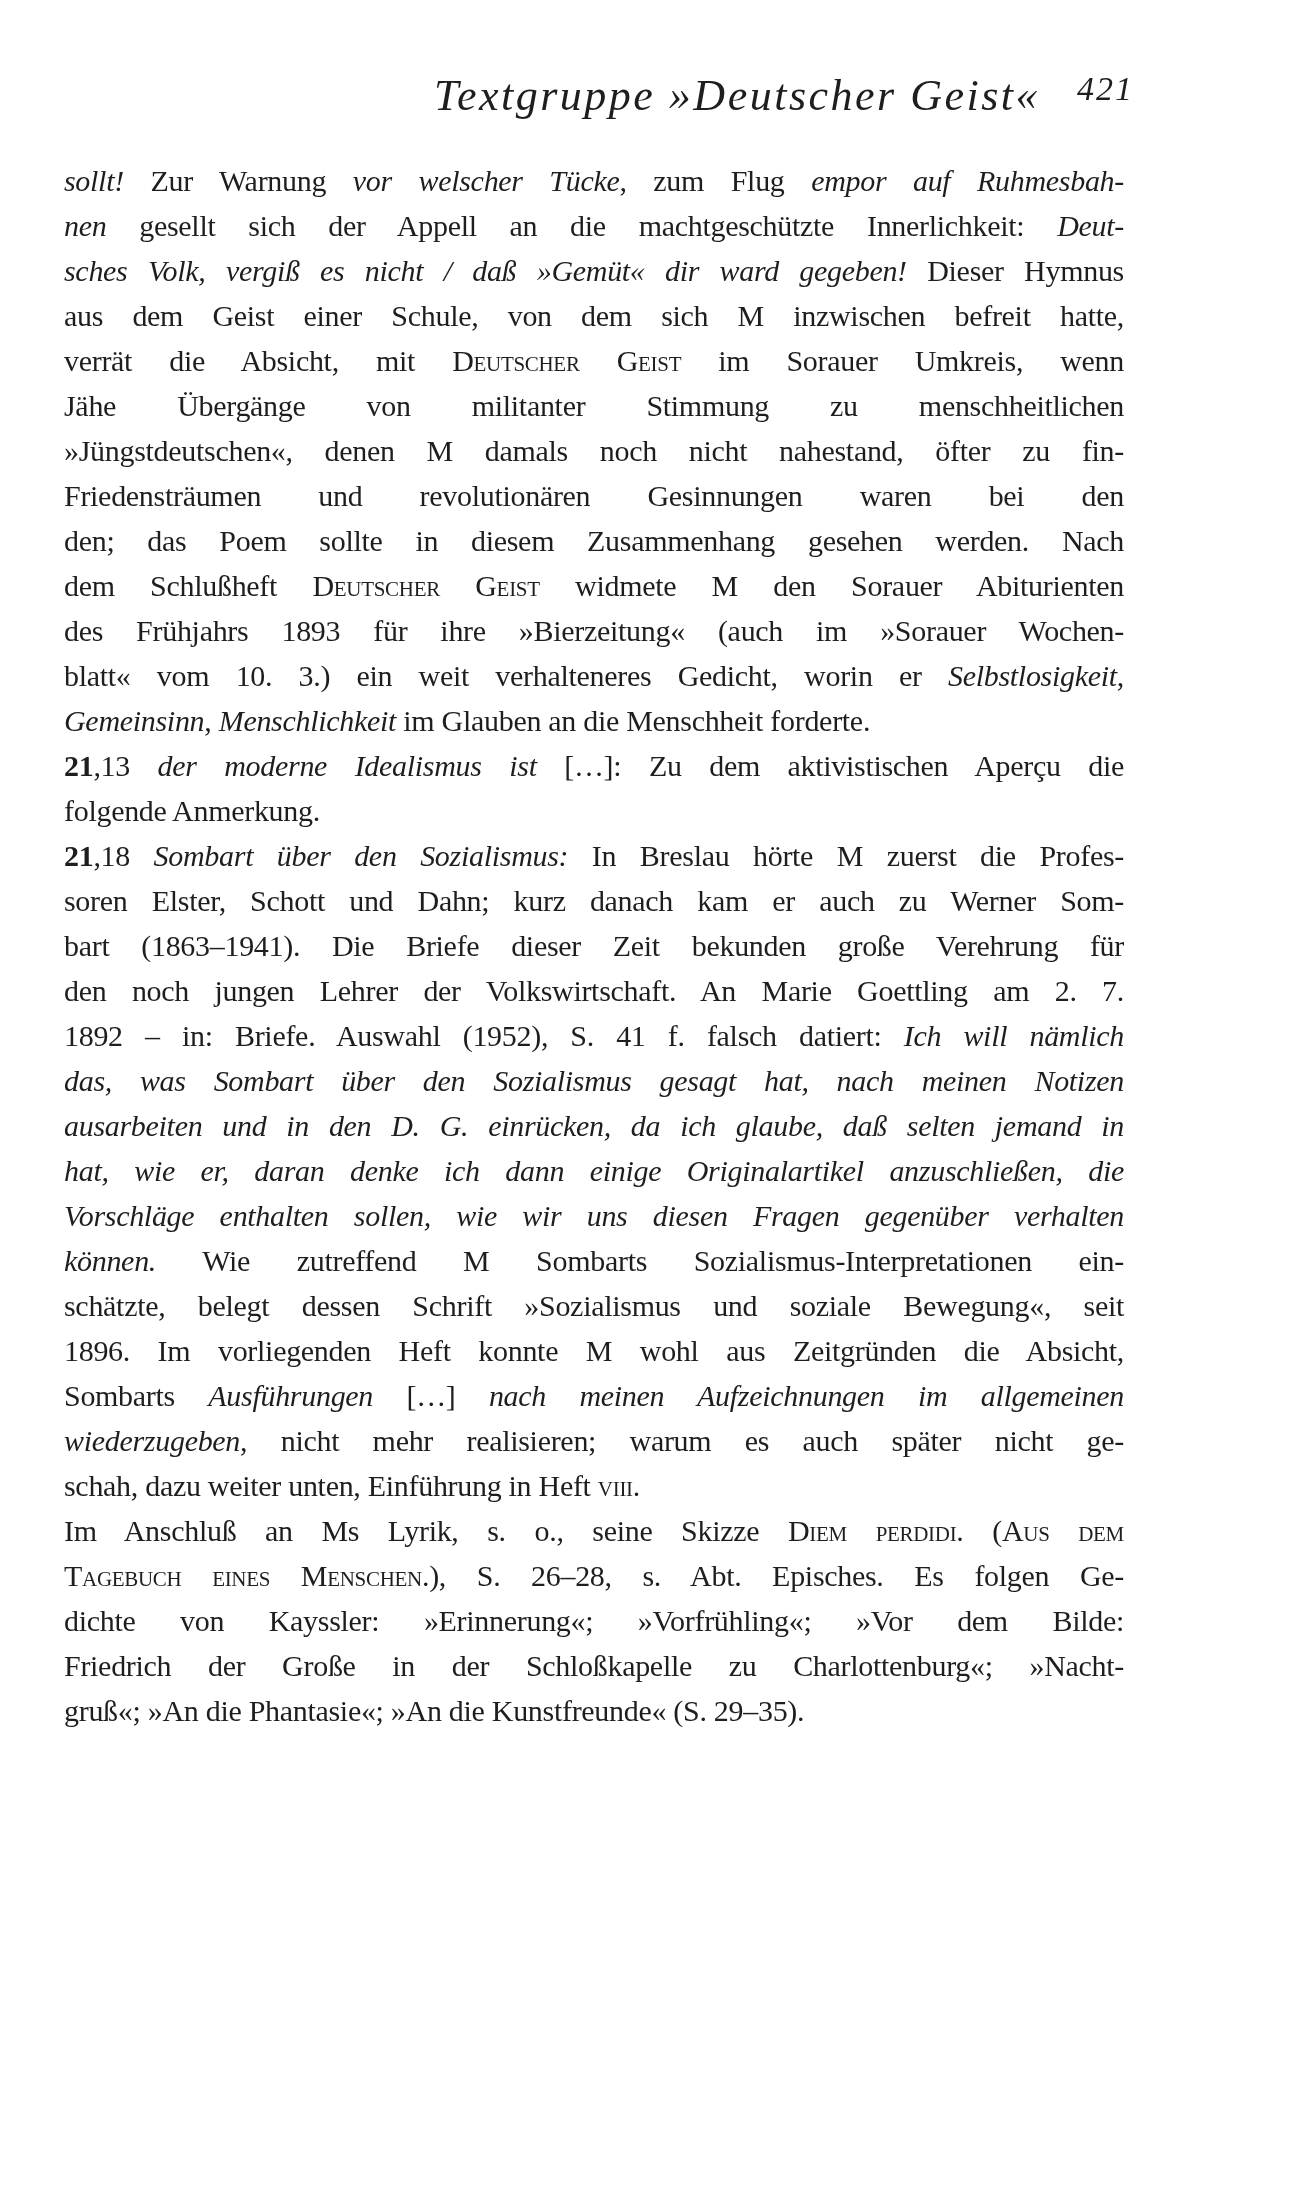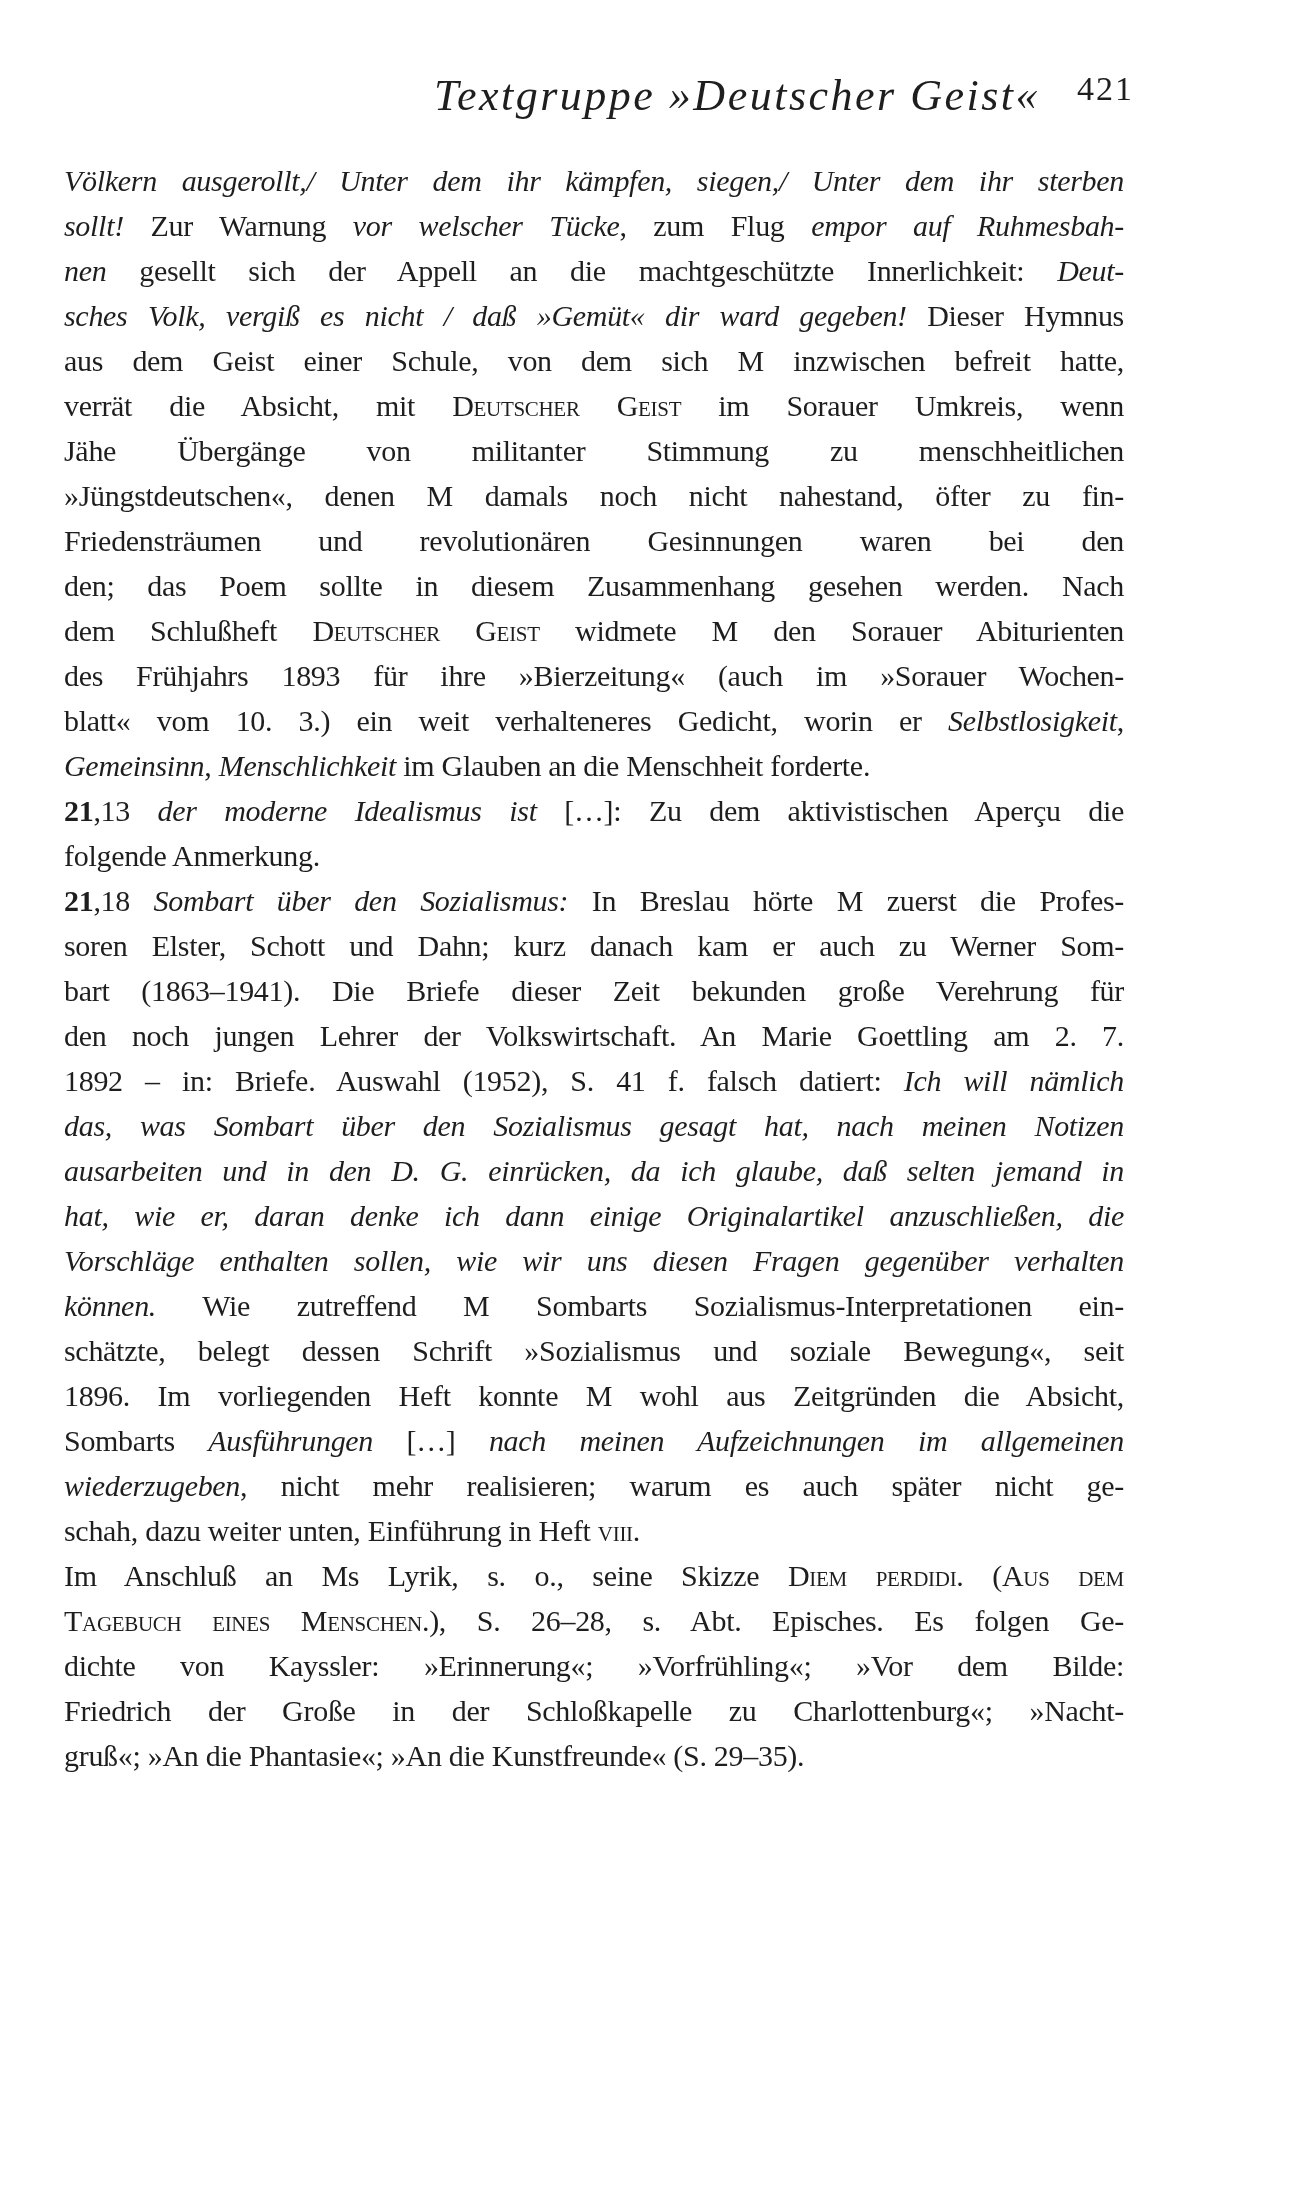--- a/index.html
+++ b/index.html
@@ -1,36 +1,35 @@
 <!DOCTYPE html>
 <html><head>
 <meta charset="utf-8">
 <style>
   html, body { margin: 0; padding: 0; background: #ffffff; }
   body { width: 1309px; height: 2209px; position: relative; overflow: hidden; color: #1e1e1e; font-family: "Liberation Serif", "DejaVu Serif", serif; }
   .header { position: absolute; top: 70px; left: 434px; width: 700px; height: 60px; }
   .running-title { position: absolute; left: 0; top: 0; font-style: italic; font-size: 44px; letter-spacing: 2.5px; }
-  .page-number { position: absolute; right: 0; top: 0; font-size: 34px; letter-spacing: 2px; }
+  .page-number { position: absolute; right: 0; top: 0; font-size: 34px; letter-spacing: 2px; font-style: italic; }
   .text-block { position: absolute; top: 158px; left: 64px; width: 1060px; }
   .line { height: 45px; line-height: 45px; font-size: 30px; white-space: nowrap; text-align: justify; text-align-last: justify; overflow: visible; letter-spacing: -0.3px; }
   .line.last { text-align-last: left; }
   .it { font-style: italic; }
   .sc { font-variant: small-caps; }
   .b { font-weight: bold; }
 </style>
 </head>
 <body>
 
 <div class="header">
   <span class="running-title">Textgruppe »Deutscher Geist«</span>
   <span class="page-number">421</span>
 </div>
 
 <div class="text-block" id="text-block">
-    <div class="line"><span class="it">Völkern ausgerollt,/ Unter dem ihr kämpfen, siegen,/ Unter dem ihr sterben</span></div>
     <div class="line"><span class="it">sollt!</span><span> Zur Warnung </span><span class="it">vor welscher Tücke</span><span>, zum Flug </span><span class="it">empor auf Ruhmesbah-</span></div>
     <div class="line"><span class="it">nen</span><span> gesellt sich der Appell an die machtgeschützte Innerlichkeit: </span><span class="it">Deut-</span></div>
     <div class="line"><span class="it">sches Volk, vergiß es nicht / daß »Gemüt« dir ward gegeben!</span><span> Dieser Hymnus</span></div>
     <div class="line"><span>aus dem Geist einer Schule, von dem sich M inzwischen befreit hatte,</span></div>
     <div class="line"><span>verrät die Absicht, mit </span><span class="sc">Deutscher Geist</span><span> im Sorauer Umkreis, wenn</span></div>
     <div class="line"><span>Jähe Übergänge von militanter Stimmung zu menschheitlichen</span></div>
     <div class="line"><span>»Jüngstdeutschen«, denen M damals noch nicht nahestand, öfter zu fin-</span></div>
     <div class="line"><span>Friedensträumen und revolutionären Gesinnungen waren bei den</span></div>
     <div class="line"><span>den; das Poem sollte in diesem Zusammenhang gesehen werden. Nach</span></div>
     <div class="line"><span>dem Schlußheft </span><span class="sc">Deutscher Geist</span><span> widmete M den Sorauer Abiturienten</span></div>

